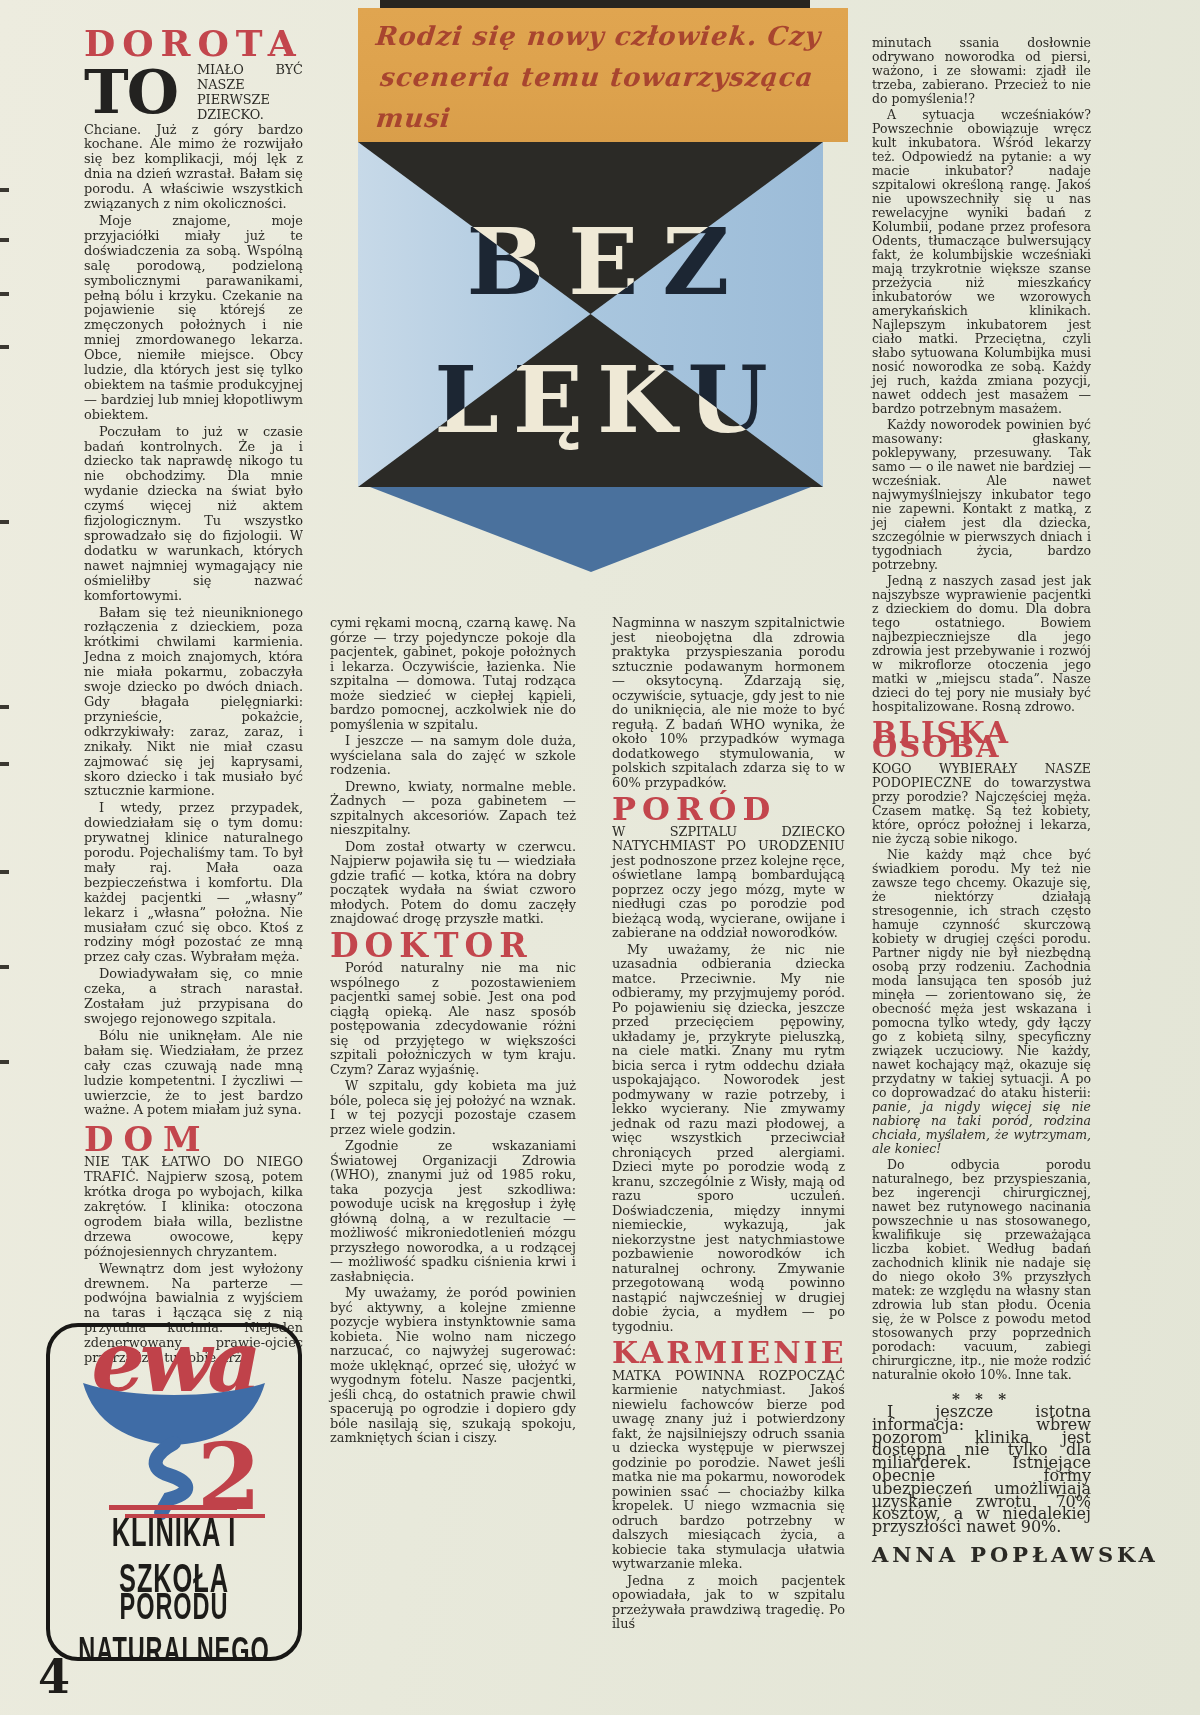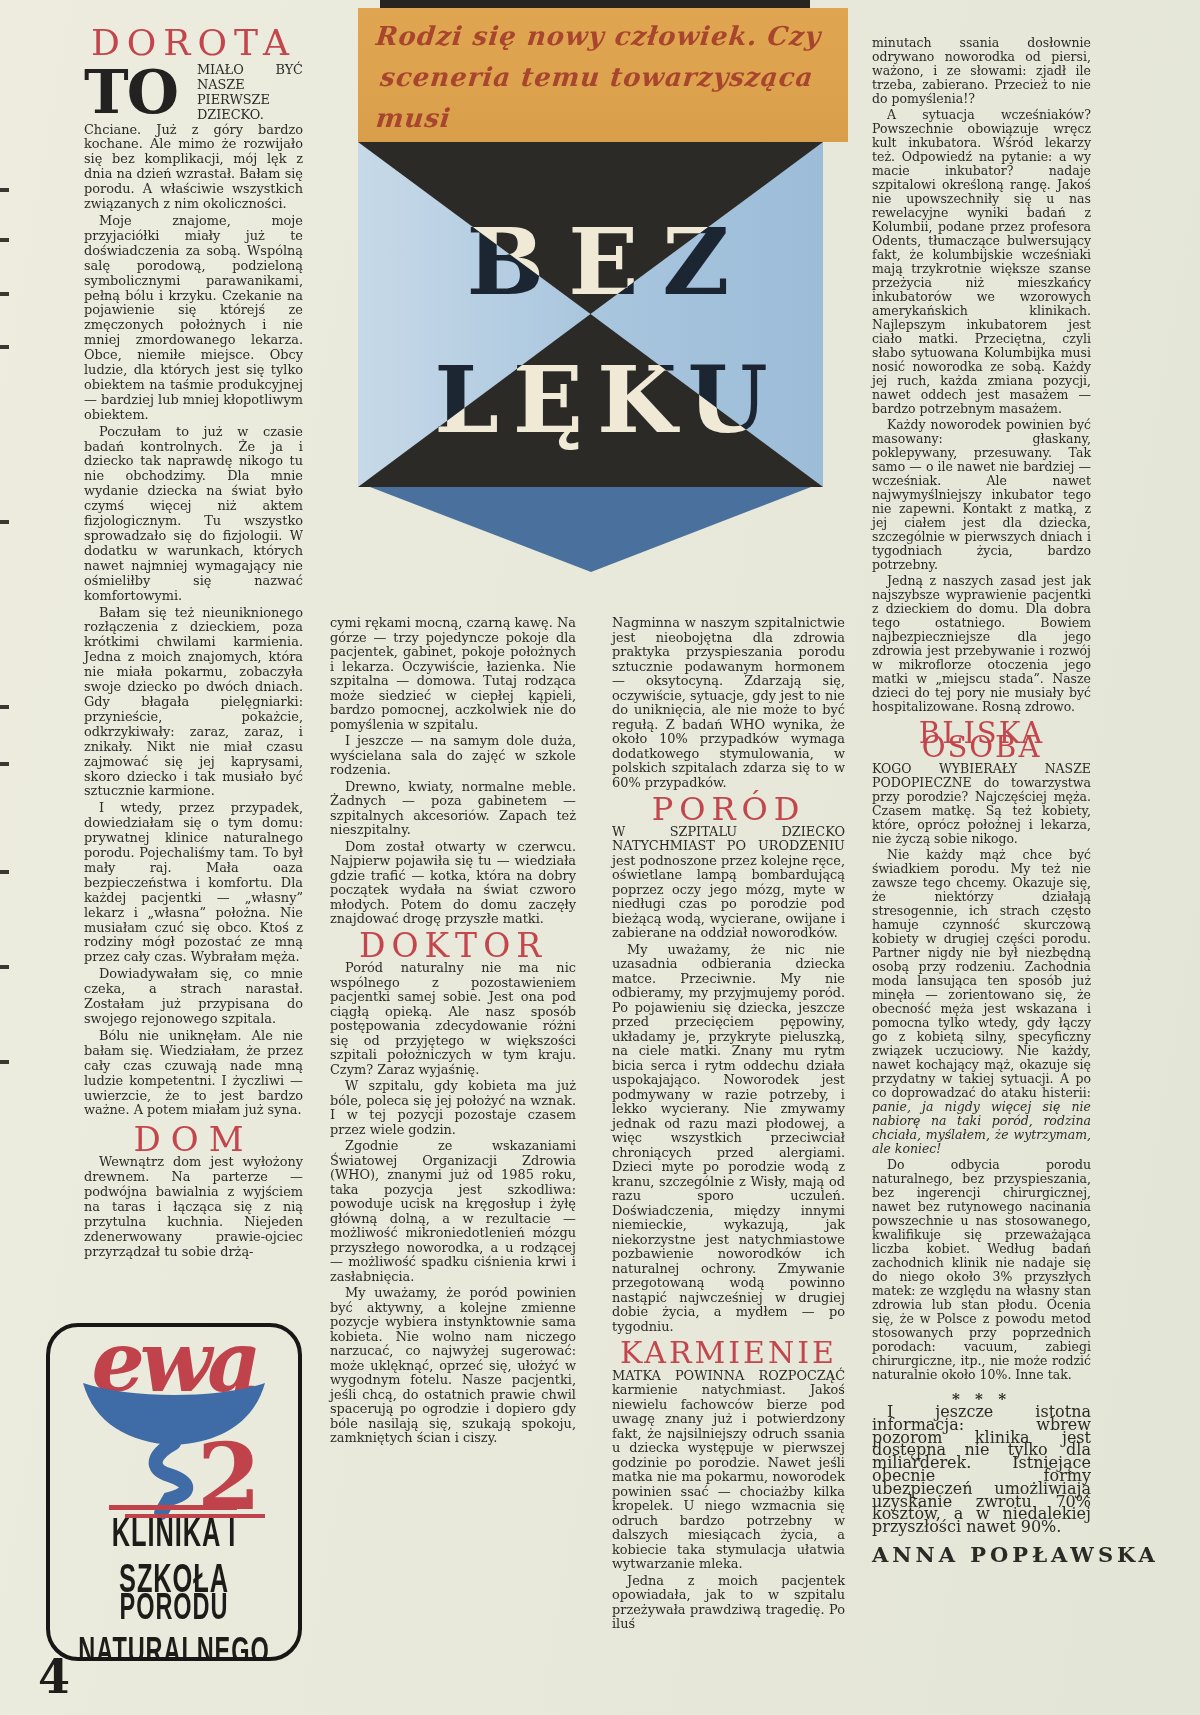--- a/index.html
+++ b/index.html
@@ -10,21 +10,21 @@
   #topsliver{position:absolute;left:380px;top:0;width:430px;height:8px;background:#27251f;}
 
   .col{position:absolute;text-align:justify;}
   .col p{margin:0 0 2px 0;text-indent:15px;}
   .col p.noindent{text-indent:0;}
   .c1{left:84px;top:36px;width:219px;font-size:12.9px;line-height:14.9px;}
   .c2{left:330px;top:616px;width:246px;font-size:12.9px;line-height:14.5px;}
   .c3{left:612px;top:616px;width:233px;font-size:12.9px;line-height:14.5px;}
   .c4{left:872px;top:36px;width:219px;font-size:12.5px;line-height:14px;}
 
-  .red-head{font-weight:normal;color:#c3464d;text-align:center;text-indent:0;
+  .red-head{font-weight:bold;color:#c3464d;text-indent:0;
             font-family:"DejaVu Serif",serif;}
   .h-dorota{font-size:36px;letter-spacing:7px;margin:0 0 12px 0;}
   .h-dom{font-size:34px;letter-spacing:10px;margin:14px 0 8px 0;}
   .h-doktor{font-size:33px;letter-spacing:6px;margin:12px 0 8px 0;}
   .h-porod{font-size:32px;letter-spacing:6px;margin:12px 0 8px 0;}
   .h-karmienie{font-size:30px;letter-spacing:3px;margin:12px 0 8px 0;}
   .h-bliska{font-size:29px;letter-spacing:2px;margin:12px 0 8px 0;}
 
   .dropcap{float:left;font-size:60px;line-height:48px;font-weight:bold;
            margin:5px 20px 0 0;letter-spacing:-2px;color:#232220;}
@@ -109,20 +109,21 @@
     <p class="noindent">
       <span class="dropcap">TO</span><span>MIAŁO BYĆ NASZE PIERWSZE DZIECKO. Chciane. Już z góry bardzo kochane. Ale mimo że rozwijało się bez komplikacji, mój lęk z dnia na dzień wzrastał. Bałam się porodu. A właściwie wszystkich związanych z nim okoliczności.</span>
     </p>
     <p>Moje znajome, moje przyjaciółki miały już te doświadczenia za sobą. Wspólną salę porodową, podzieloną symbolicznymi parawanikami, pełną bólu i krzyku. Czekanie na pojawienie się którejś ze zmęczonych położnych i nie mniej zmordowanego lekarza. Obce, niemiłe miejsce. Obcy ludzie, dla których jest się tylko obiektem na taśmie produkcyjnej — bardziej lub mniej kłopotliwym obiektem.</p>
     <p>Poczułam to już w czasie badań kontrolnych. Że ja i dziecko tak naprawdę nikogo tu nie obchodzimy. Dla mnie wydanie dziecka na świat było czymś więcej niż aktem fizjologicznym. Tu wszystko sprowadzało się do fizjologii. W dodatku w warunkach, których nawet najmniej wymagający nie ośmieliłby się nazwać komfortowymi.</p>
     <p>Bałam się też nieuniknionego rozłączenia z dzieckiem, poza krótkimi chwilami karmienia. Jedna z moich znajomych, która nie miała pokarmu, zobaczyła swoje dziecko po dwóch dniach. Gdy błagała pielęgniarki: przynieście, pokażcie, odkrzykiwały: zaraz, zaraz, i znikały. Nikt nie miał czasu zajmować się jej kaprysami, skoro dziecko i tak musiało być sztucznie karmione.</p>
     <p>I wtedy, przez przypadek, dowiedziałam się o tym domu: prywatnej klinice naturalnego porodu. Pojechaliśmy tam. To był mały raj. Mała oaza bezpieczeństwa i komfortu. Dla każdej pacjentki — „własny” lekarz i „własna” położna. Nie musiałam czuć się obco. Ktoś z rodziny mógł pozostać ze mną przez cały czas. Wybrałam męża.</p>
     <p>Dowiadywałam się, co mnie czeka, a strach narastał. Zostałam już przypisana do swojego rejonowego szpitala.</p>
     <p>Bólu nie uniknęłam. Ale nie bałam się. Wiedziałam, że przez cały czas czuwają nade mną ludzie kompetentni. I życzliwi — uwierzcie, że to jest bardzo ważne. A potem miałam już syna.</p>
     <div class="red-head h-dom">DOM</div>
+    <p class="noindent">NIE TAK ŁATWO DO NIEGO TRAFIĆ. Najpierw szosą, potem krótka droga po wybojach, kilka zakrętów. I klinika: otoczona ogrodem biała willa, bezlistne drzewa owocowe, kępy późnojesiennych chryzantem.</p>
     <p>Wewnątrz dom jest wyłożony drewnem. Na parterze — podwójna bawialnia z wyjściem na taras i łącząca się z nią przytulna kuchnia. Niejeden zdenerwowany prawie-ojciec przyrządzał tu sobie drżą-</p>
   </div>
 
   <div class="col c2">
     <p class="noindent">cymi rękami mocną, czarną kawę. Na górze — trzy pojedyncze pokoje dla pacjentek, gabinet, pokoje położnych i lekarza. Oczywiście, łazienka. Nie szpitalna — domowa. Tutaj rodząca może siedzieć w ciepłej kąpieli, bardzo pomocnej, aczkolwiek nie do pomyślenia w szpitalu.</p>
     <p>I jeszcze — na samym dole duża, wyścielana sala do zajęć w szkole rodzenia.</p>
     <p>Drewno, kwiaty, normalne meble. Żadnych — poza gabinetem — szpitalnych akcesoriów. Zapach też nieszpitalny.</p>
     <p>Dom został otwarty w czerwcu. Najpierw pojawiła się tu — wiedziała gdzie trafić — kotka, która na dobry początek wydała na świat czworo młodych. Potem do domu zaczęły znajdować drogę przyszłe matki.</p>
     <div class="red-head h-doktor">DOKTOR</div>
     <p>Poród naturalny nie ma nic wspólnego z pozostawieniem pacjentki samej sobie. Jest ona pod ciągłą opieką. Ale nasz sposób postępowania zdecydowanie różni się od przyjętego w większości szpitali położniczych w tym kraju. Czym? Zaraz wyjaśnię.</p>

